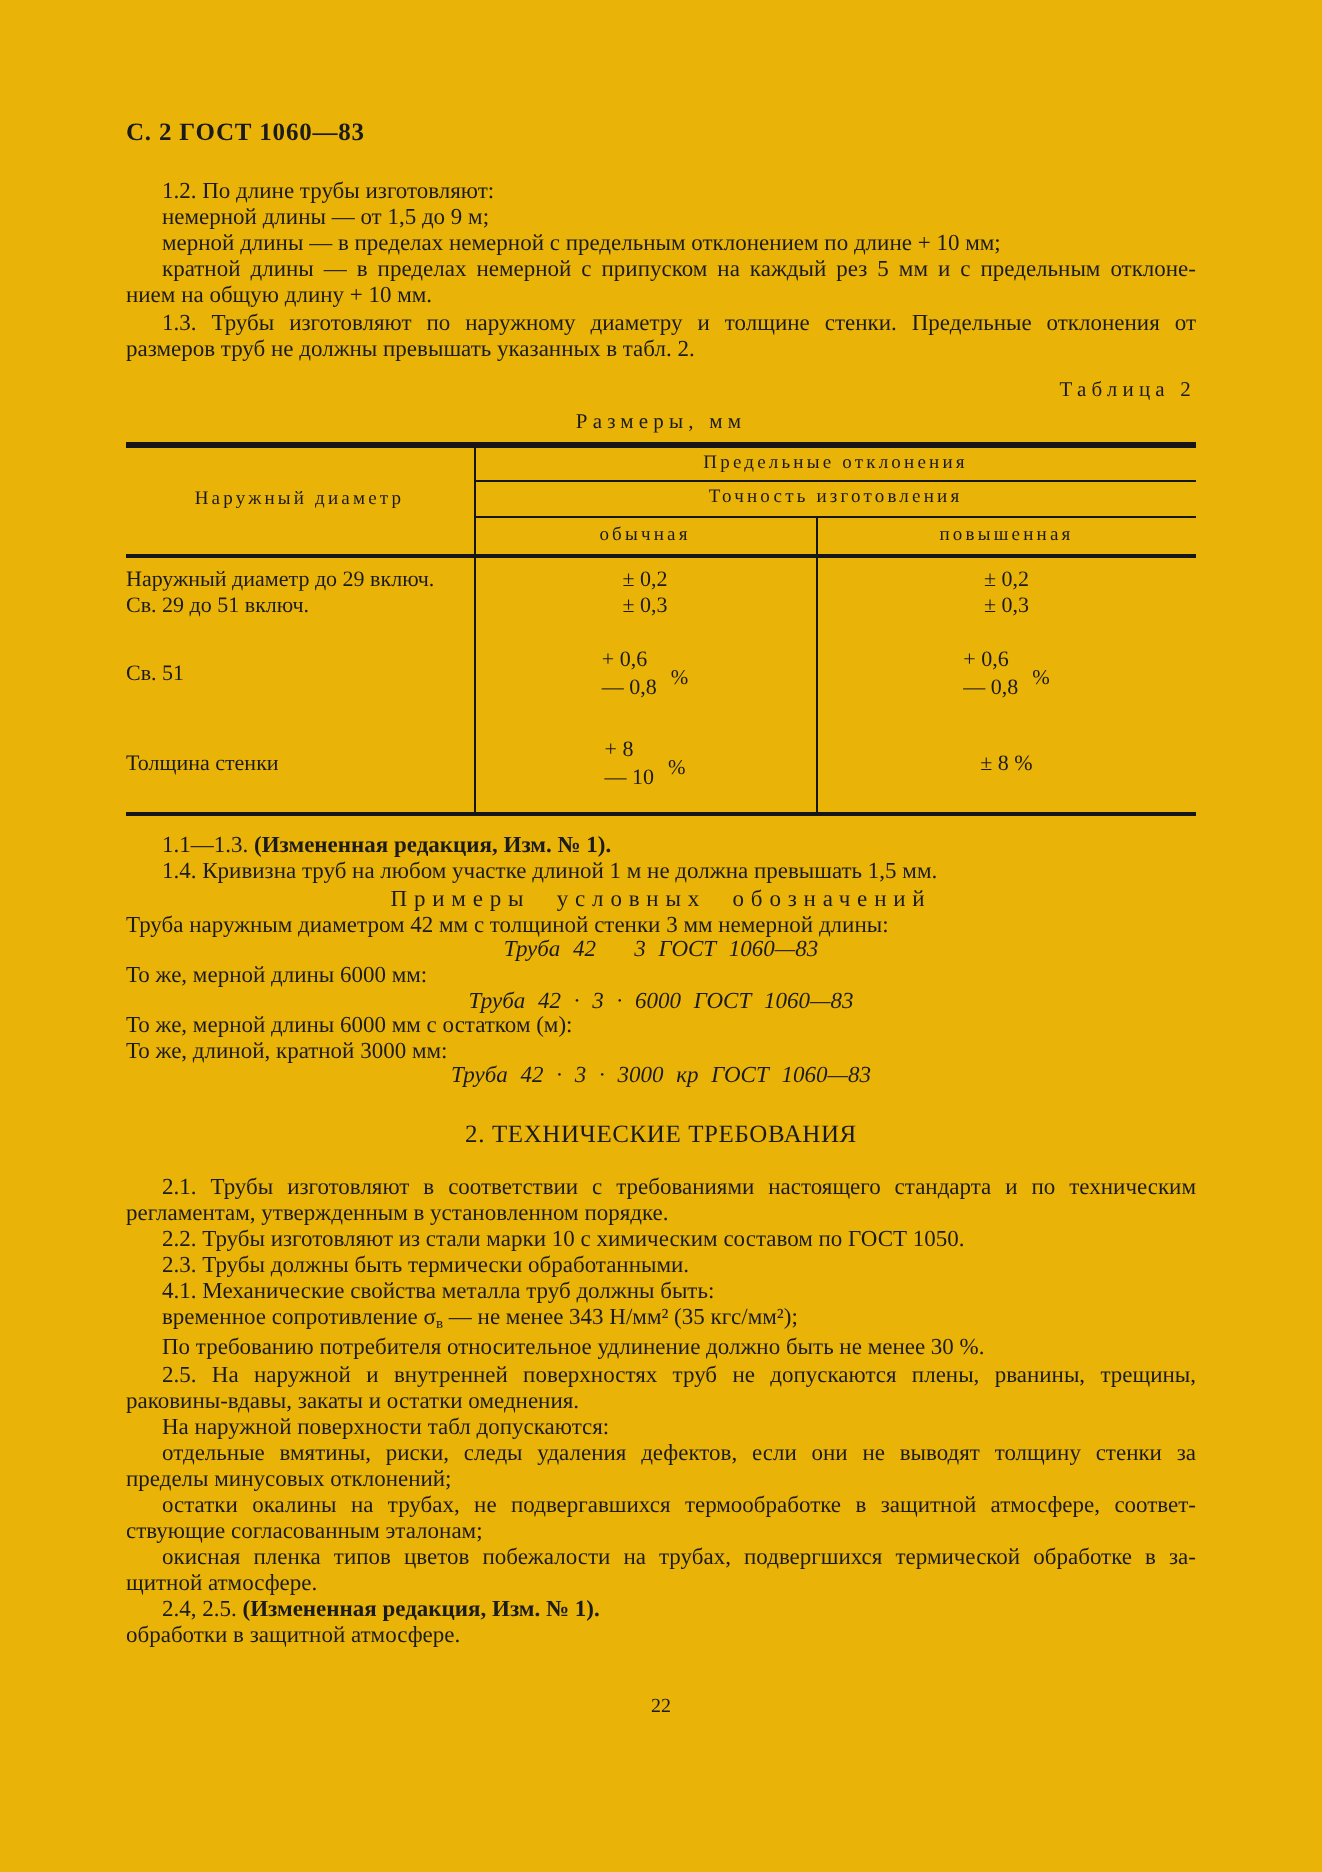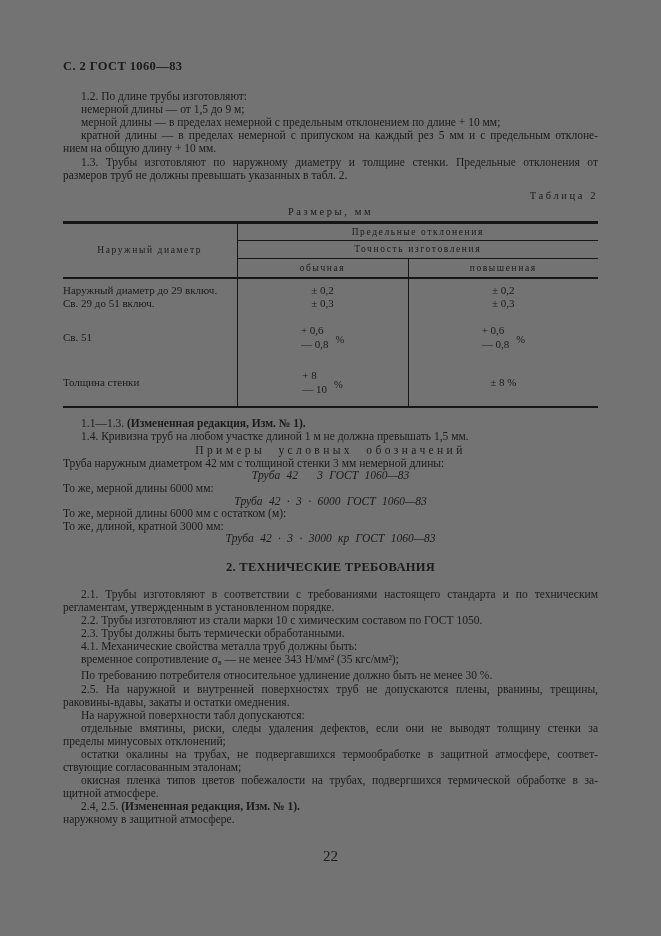--- a/index.html
+++ b/index.html
@@ -1,17 +1,17 @@
 <!DOCTYPE html>
 <html lang="ru"><head>
 <meta charset="utf-8">
 <style>
   html,body{margin:0;padding:0;background:#ffffff;}
   .page{
-    position:relative;width:661px;height:936px;background:#737373;color:#1b1b1b;
+    position:relative;width:661px;height:936px;background:#eab308;color:#1b1b1b;
     font-family:"Liberation Serif","DejaVu Serif",serif;font-size:11.5px;overflow:hidden;
   }
   .content{position:absolute;left:63px;top:60px;width:535px;}
   .line{line-height:13.1px;}
   .ind{text-indent:18px;}
   .jl{text-align:justify;text-align-last:justify;}
   .b{font-weight:bold;}
   .ctr{text-align:center;}
   .rt{text-align:right;}
   .page-hdr{font-weight:bold;font-size:12.5px;margin-bottom:17px;letter-spacing:.4px;}
@@ -35,23 +35,23 @@
   .frac-wrap{display:flex;align-items:center;justify-content:center;gap:7px;}
   .frac{display:flex;flex-direction:column;align-items:flex-start;line-height:13.5px;}
   .unit{font-size:10.5px;padding-top:4px;}
   tr.br1 td{height:37px;}
   tr.br2 td{height:44px;}
   tr.br3 td{height:46px;}
   .after-tbl{margin-top:9px;}
   .ex-head{letter-spacing:3.4px;word-spacing:7px;margin-top:.5px;}
   .code{font-style:italic;text-align:center;white-space:pre-wrap;word-spacing:3.5px;line-height:12.6px;}
   .ex-line{line-height:12.6px;}
-  .s2-head{font-weight:bold;font-size:12.5px;text-align:center;margin-top:15px;margin-bottom:13px;letter-spacing:.3px;}
+  .s2-head{font-weight:normal;font-size:12.5px;text-align:center;margin-top:15px;margin-bottom:13px;letter-spacing:.3px;}
   .subsc{font-size:7.5px;vertical-align:-2px;}
-  .footer{position:absolute;left:0;width:661px;top:848px;text-align:center;font-size:15px;}
+  .footer{position:absolute;left:0;width:661px;top:848px;text-align:center;font-size:10px;}
 </style>
 </head>
 <body>
 
 <div class="page">
   <div class="content">
 
     <div class="page-hdr line">С. 2 ГОСТ 1060—83</div>
 
     <div class="line ind">1.2. По длине трубы изготовляют:</div>
@@ -172,18 +172,18 @@
     <div class="line ind">На наружной поверхности табл допускаются:</div>
     <div class="line ind jl">отдельные вмятины, риски, следы удаления дефектов, если они не выводят толщину стенки за</div>
     <div class="line">пределы минусовых отклонений;</div>
     <div class="line ind jl">остатки окалины на трубах, не подвергавшихся термообработке  в защитной атмосфере, соответ-</div>
     <div class="line">ствующие согласованным эталонам;</div>
     <div class="line ind jl">окисная пленка типов цветов побежалости на трубах, подвергшихся термической обработке в за-</div>
     <div class="line">щитной атмосфере.</div>
 
     <div class="line ind"><span>2.4, 2.5. </span><span class="b">(Измененная редакция, Изм. № 1).</span></div>
 
-    <div class="line">наружному в защитной атмосфере.</div>
+    <div class="line">обработки в защитной атмосфере.</div>
 
   </div>
 
   <div class="footer">22</div>
 </div>
 
 </body></html>

